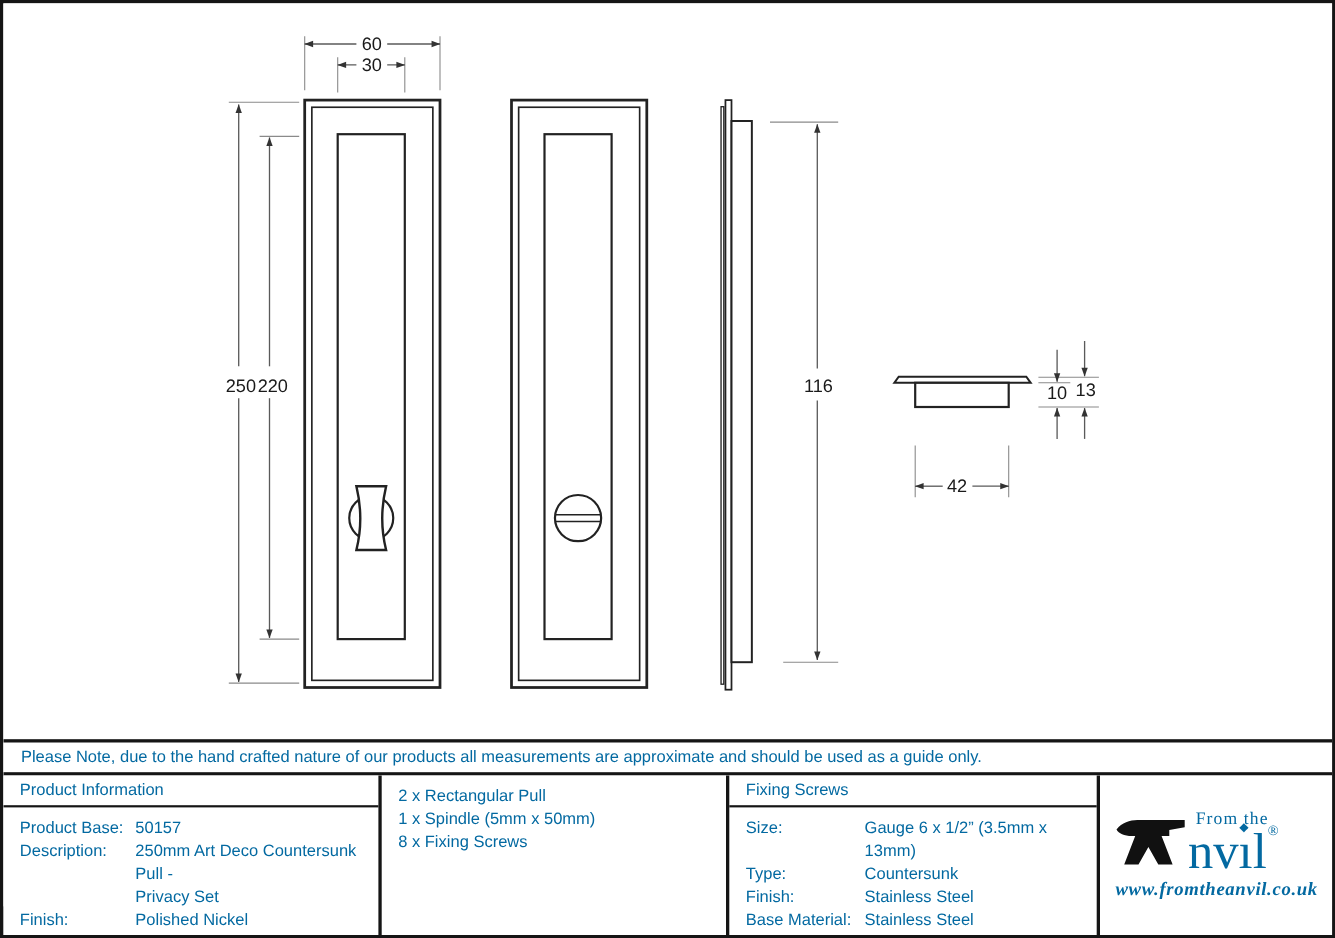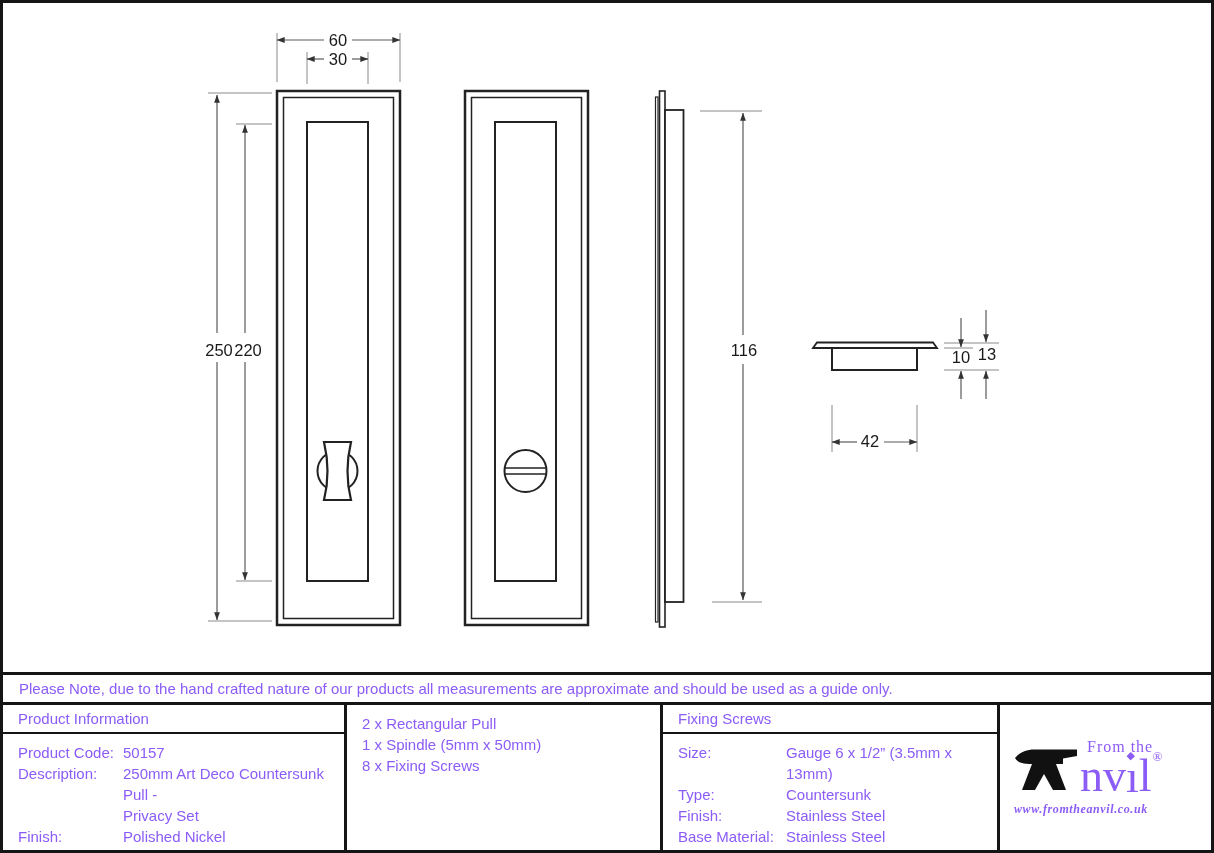--- a/index.html
+++ b/index.html
@@ -3,21 +3,21 @@
 <meta charset="utf-8">
 <style>
   html,body{margin:0;padding:0;background:#e8e8e8;}
   .page{
     position:relative;
     width:1214px;height:853px;
     box-sizing:border-box;
     background:#ffffff;
     border:3px solid #151515;
     font-family:"Liberation Sans", sans-serif;
-    color:#8b5cf6;
+    color:#0369a1;
     overflow:hidden;
   }
   .drawing-area{position:absolute;top:0;left:0;width:1208px;height:669px;background:#fff;}
   .drawing-area svg{display:block;}
 
   .note-row{
     position:absolute;top:669px;left:0;width:1208px;height:33px;
     box-sizing:border-box;
     border-top:3px solid #151515;border-bottom:3px solid #151515;
     line-height:27px;font-size:15px;padding-left:16px;
@@ -47,21 +47,21 @@
   .logo{width:180px;text-align:left;}
   .logo-main{display:flex;align-items:flex-end;}
   .logo-right{display:flex;flex-direction:column;align-items:flex-start;margin-left:2px;}
   .from-the{font-family:"Liberation Serif", serif;font-size:16px;margin:0 0 -7px 7px;letter-spacing:1px;}
   .nvil-line{font-family:"Liberation Serif", serif;font-size:46px;line-height:44px;letter-spacing:0px;}
   .i-wrap{position:relative;}
   .diamond{position:absolute;top:-1px;left:0.5px;font-size:11px;line-height:10px;}
   .reg-mark{font-size:13px;vertical-align:super;position:relative;top:-14px;left:1px;}
   .logo-url{
     font-family:"Liberation Serif", serif;font-style:italic;font-weight:bold;
-    font-size:12px;letter-spacing:0.6px;margin-top:3px;text-align:left;width:100%;
+    font-size:17px;letter-spacing:0.6px;margin-top:3px;text-align:right;width:100%;
   }
 </style>
 </head>
 <body>
 
 <div class="page">
 
   <div class="drawing-area">
     <svg width="1208" height="669" viewBox="3 3 1208 669" xmlns="http://www.w3.org/2000/svg">
       <defs>
@@ -151,21 +151,21 @@
   <div class="note-row">
     <span>Please Note, due to the hand crafted nature of our products all measurements are approximate and should be used as a guide only.</span>
   </div>
 
   <div class="spec-table">
 
     <div class="col col-1">
       <div class="col-header">Product Information</div>
       <div class="col-body">
         <div class="kv">
-          <span class="lbl">Product Code:</span>
+          <span class="lbl">Product Base:</span>
           <span class="val">50157</span>
         </div>
         <div class="kv">
           <span class="lbl">Description:</span>
           <span class="val">250mm Art Deco Countersunk Pull -
 Privacy Set</span>
         </div>
         <div class="kv">
           <span class="lbl">Finish:</span>
           <span class="val">Polished Nickel</span>

